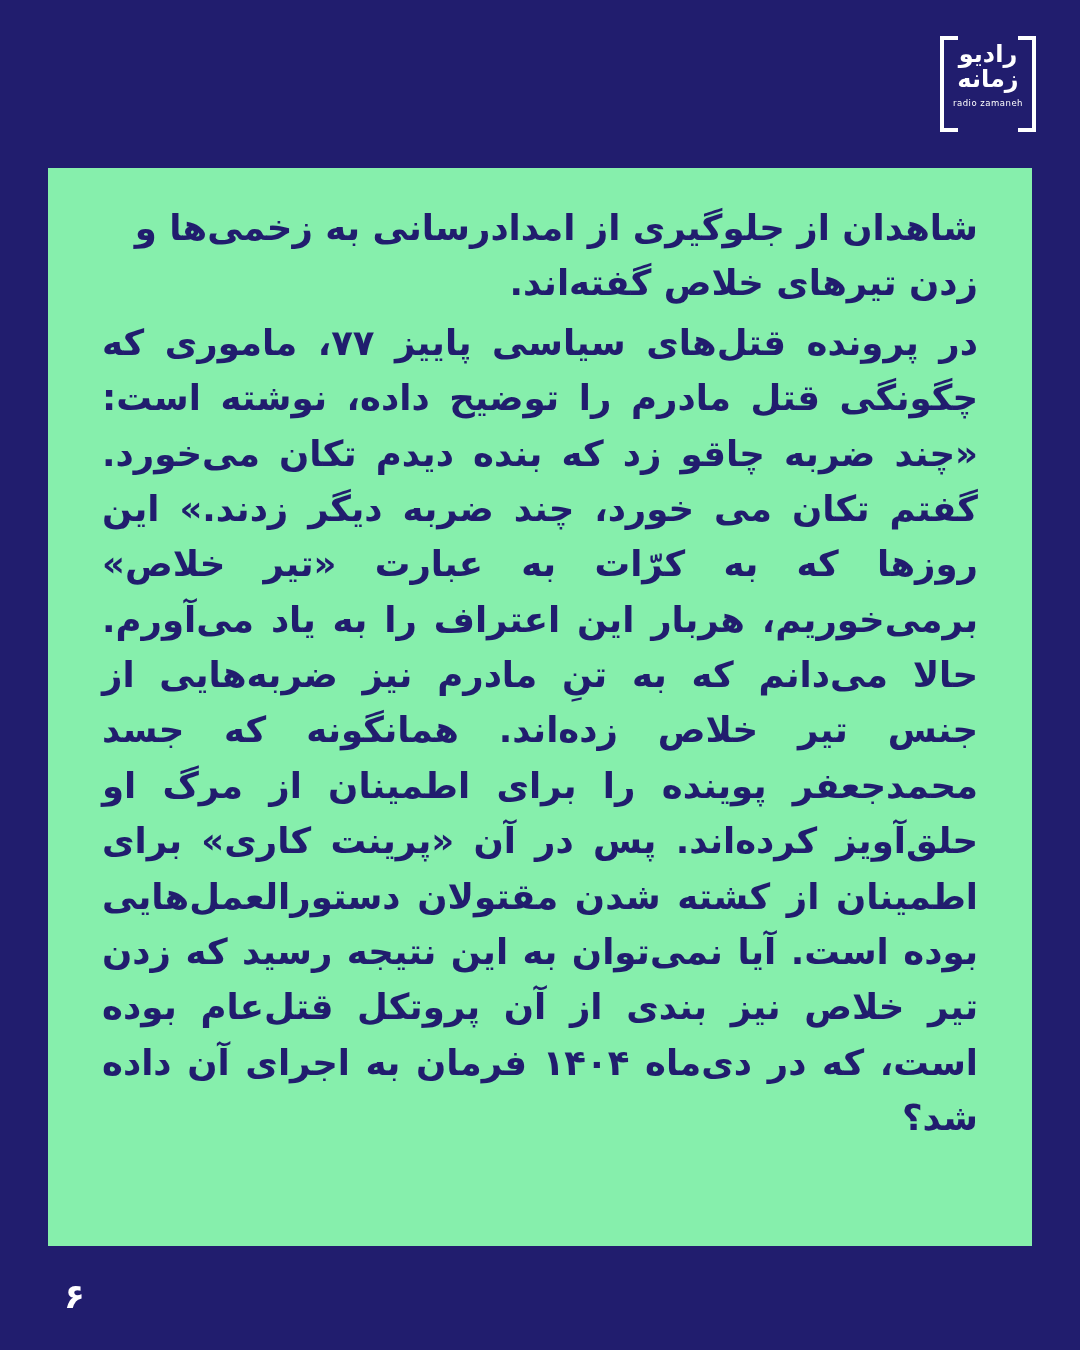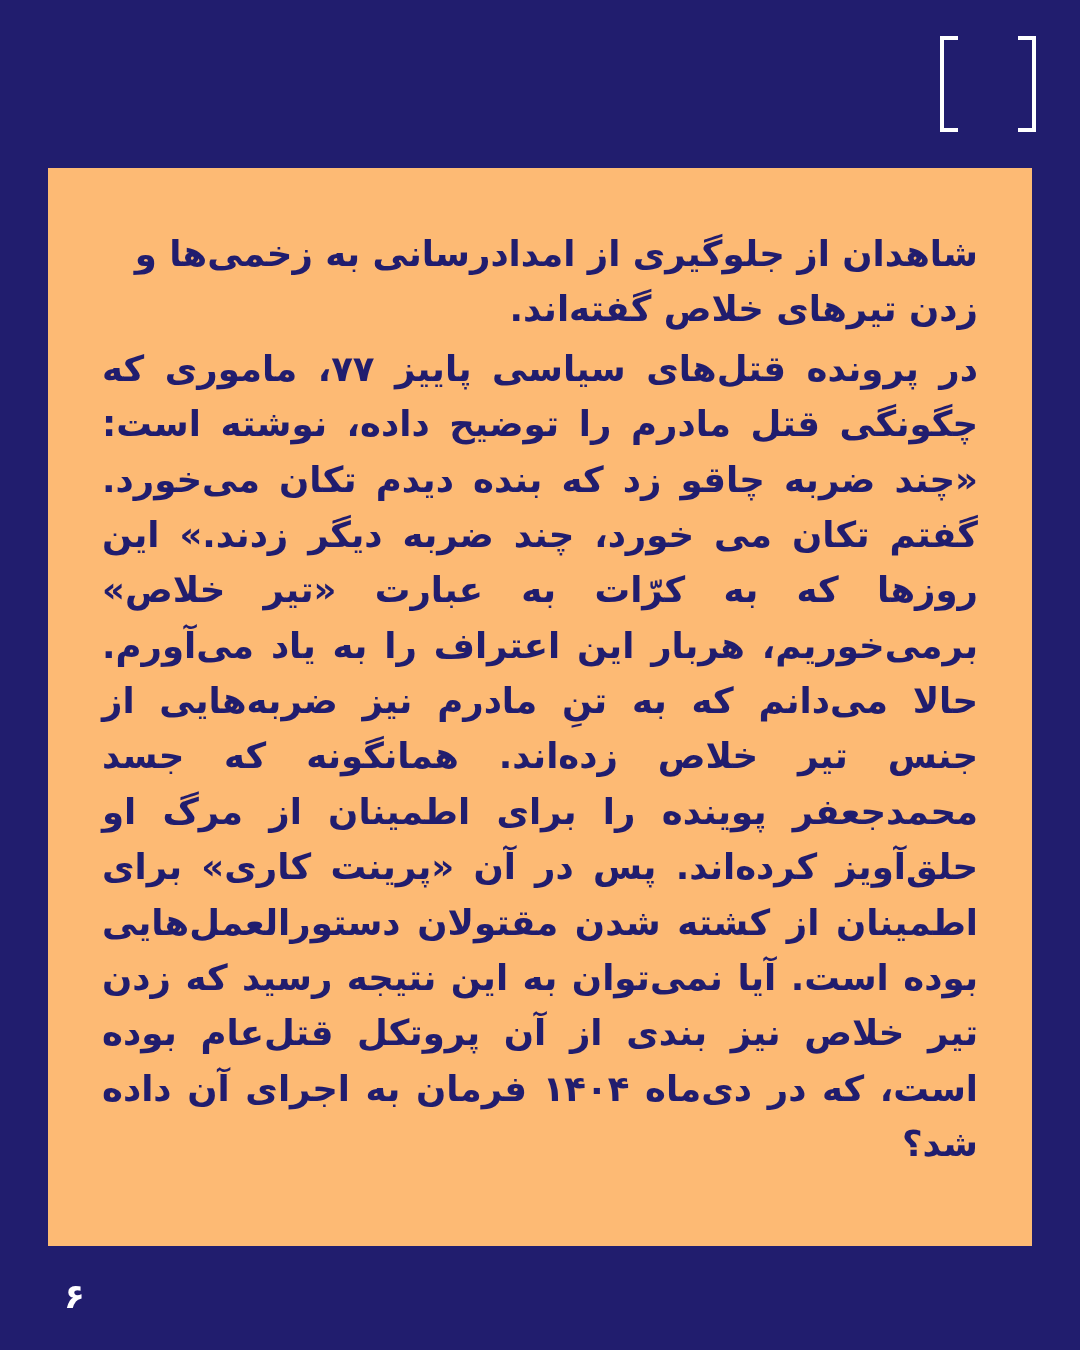--- a/index.html
+++ b/index.html
@@ -74,23 +74,23 @@
     direction: ltr;
   }
 
   
   .card {
     position: absolute;
     top: 168px;
     left: 48px;
     width: 984px;
     height: 1078px;
-    background: #fdba74;
+    background: #86efac;
     box-sizing: border-box;
-    padding: 58px 54px 40px 54px;
+    padding: 32px 54px 40px 54px;
     overflow: hidden;
   }
   .para {
     color: #211d6e;
     font-size: 35.5px;
     font-weight: 700;
     line-height: 1.56;
     text-align: justify;
     text-justify: inter-word;
     margin: 0 0 4px 0;
@@ -119,20 +119,25 @@
     direction: rtl;
   }
 </style>
 </head>
 <body>
 
 <div class="logo-wrap">
   <div class="logo-box">
     <div class="logo-bracket-left"></div>
     <div class="logo-bracket-right"></div>
+    <div class="logo-text">
+      <div class="logo-line1">رادیو</div>
+      <div class="logo-line2">زمانه</div>
+      <div class="logo-latin">radio zamaneh</div>
+    </div>
   </div>
 </div>
 
 <div class="card">
   <p class="para first">شاهدان از جلوگیری از امدادرسانی به زخمی‌ها و زدن تیرهای خلاص گفته‌اند.</p>
   <p class="para body">در پرونده قتل‌های سیاسی پاییز ۷۷، ماموری که چگونگی قتل مادرم را توضیح داده، نوشته است: «چند ضربه چاقو زد که بنده دیدم تکان می‌خورد. گفتم تکان می‌ خورد، چند ضربه دیگر زدند.» این روزها که به کرّات به عبارت «تیر خلاص» برمی‌خوریم، هربار این اعتراف را به یاد می‌آورم. حالا می‌دانم که به تنِ مادرم نیز ضربه‌هایی از جنس تیر خلاص زده‌اند. همانگونه که جسد محمدجعفر پوینده را برای اطمینان از مرگ او حلق‌آویز کرده‌اند. پس در آن «پرینت کاری» برای اطمینان از کشته شدن مقتولان دستورالعمل‌هایی بوده است. آیا نمی‌توان به این نتیجه رسید که زدن تیر خلاص نیز بندی از آن پروتکل قتل‌عام بوده است، که در دی‌ماه ۱۴۰۴ فرمان به اجرای آن داده شد؟</p>
 </div>
 
 <div class="page-number">۶</div>
 

